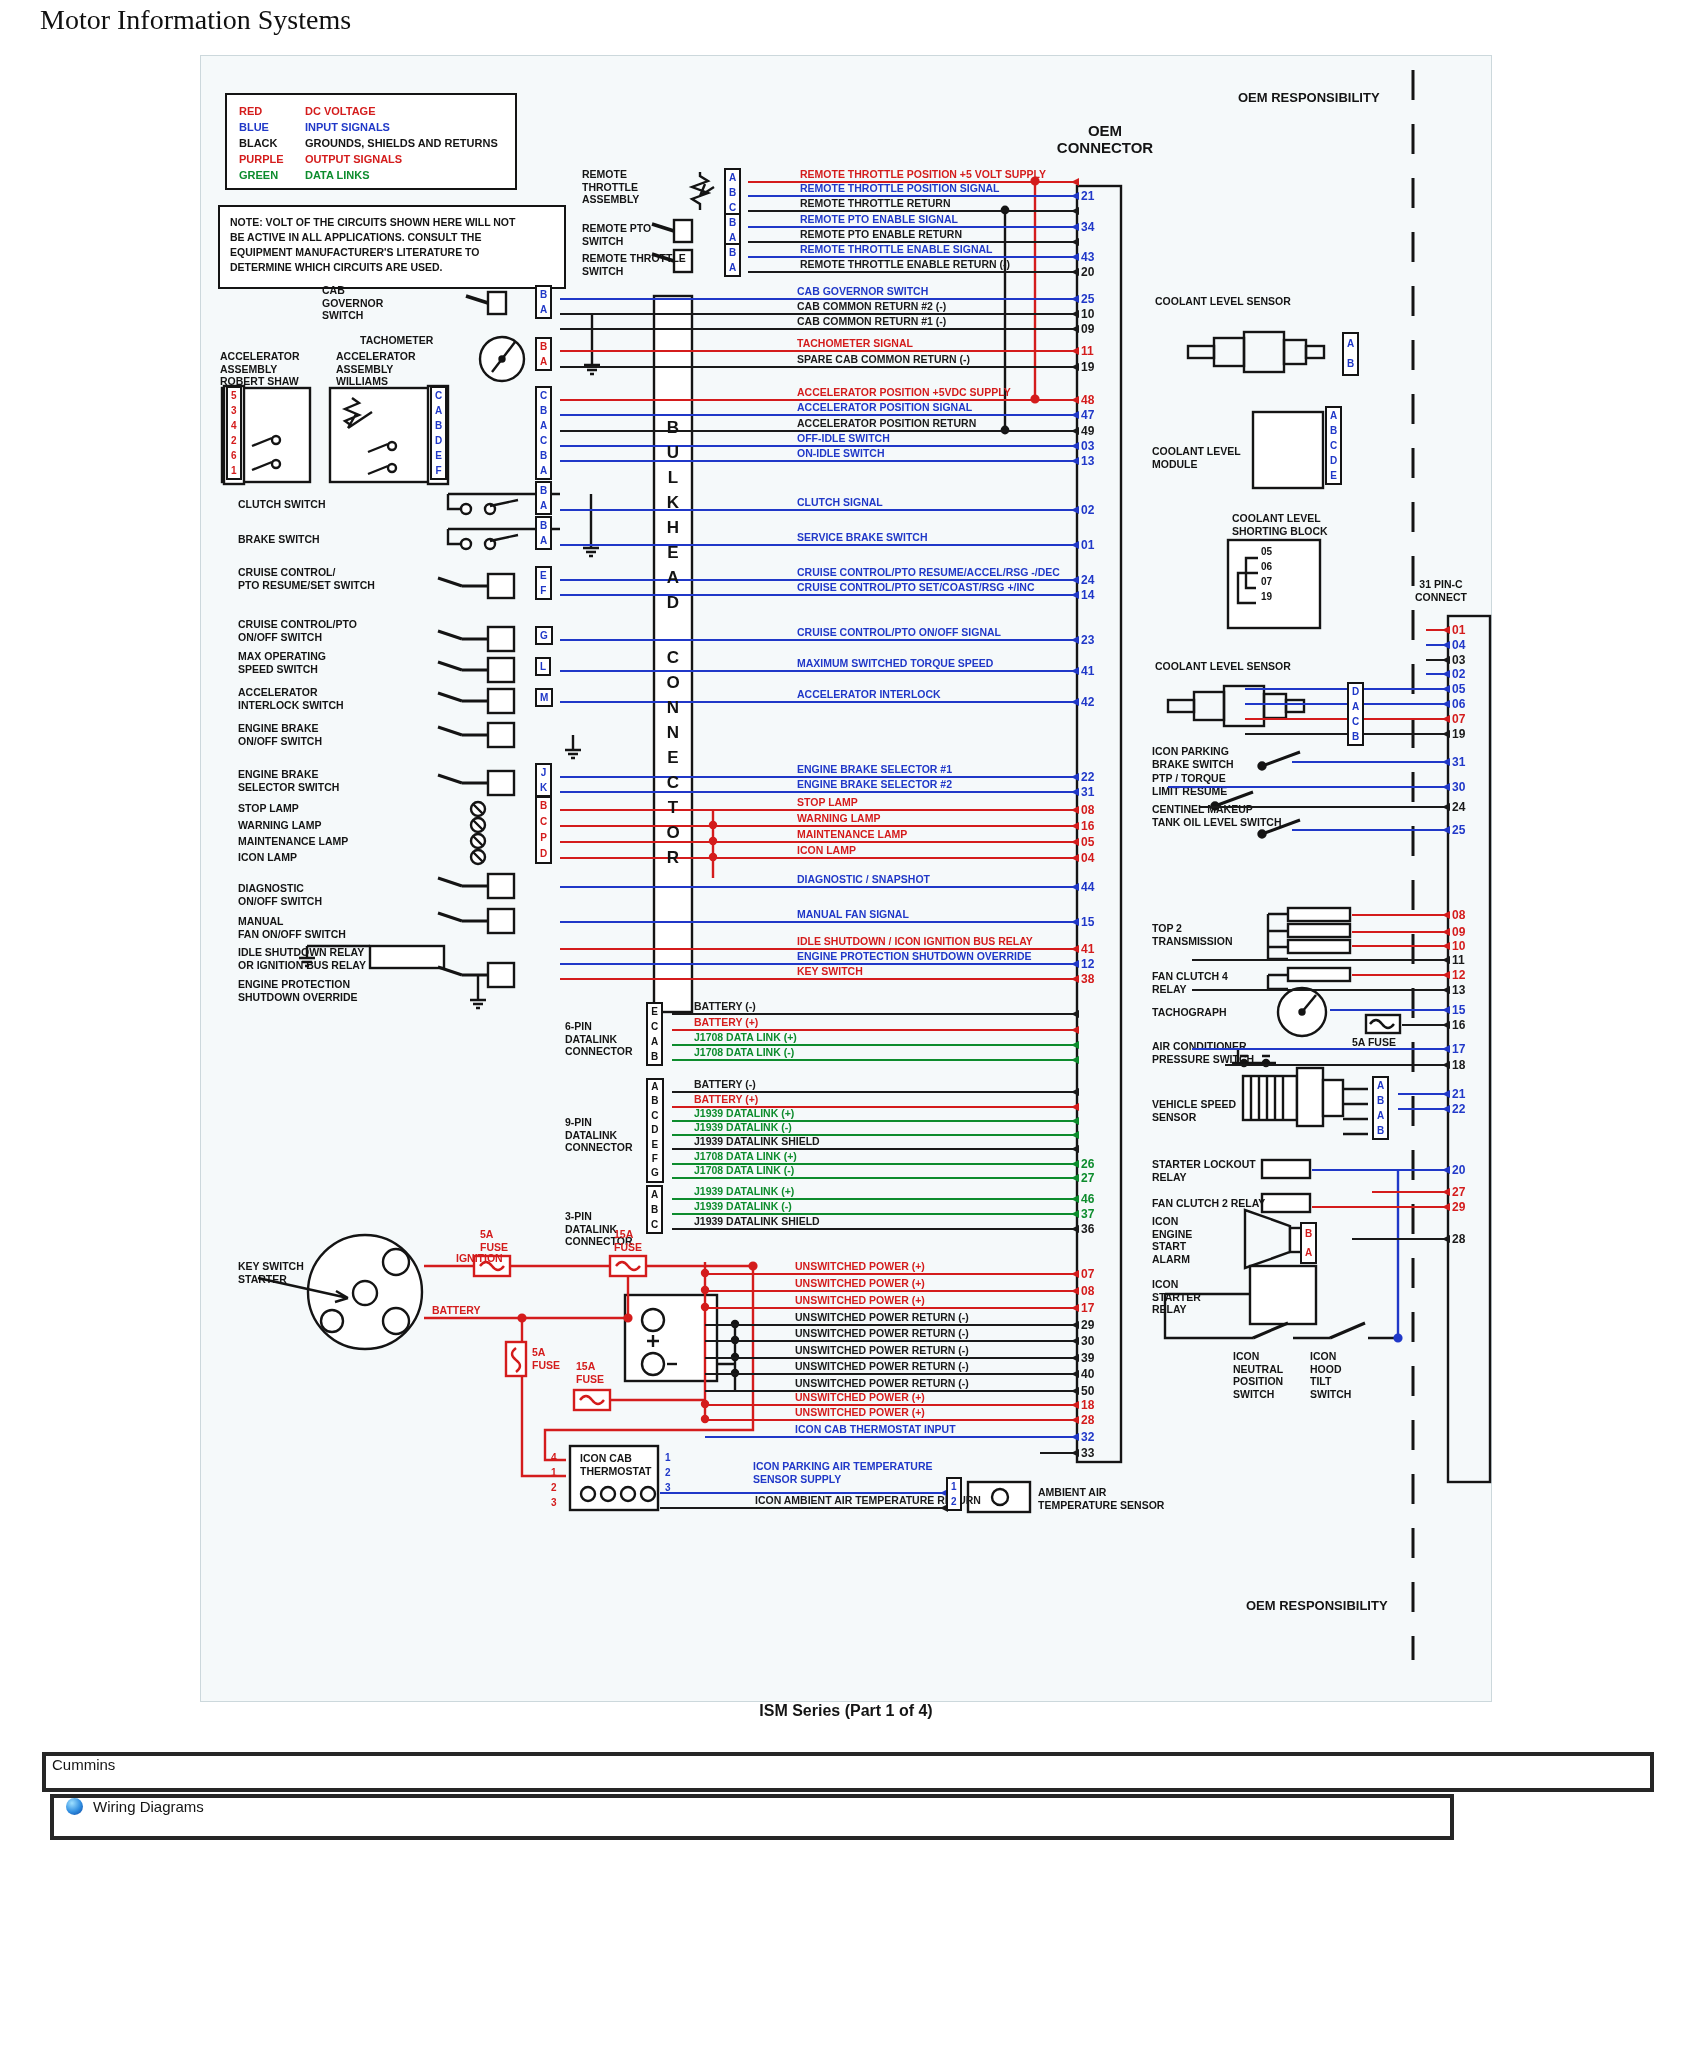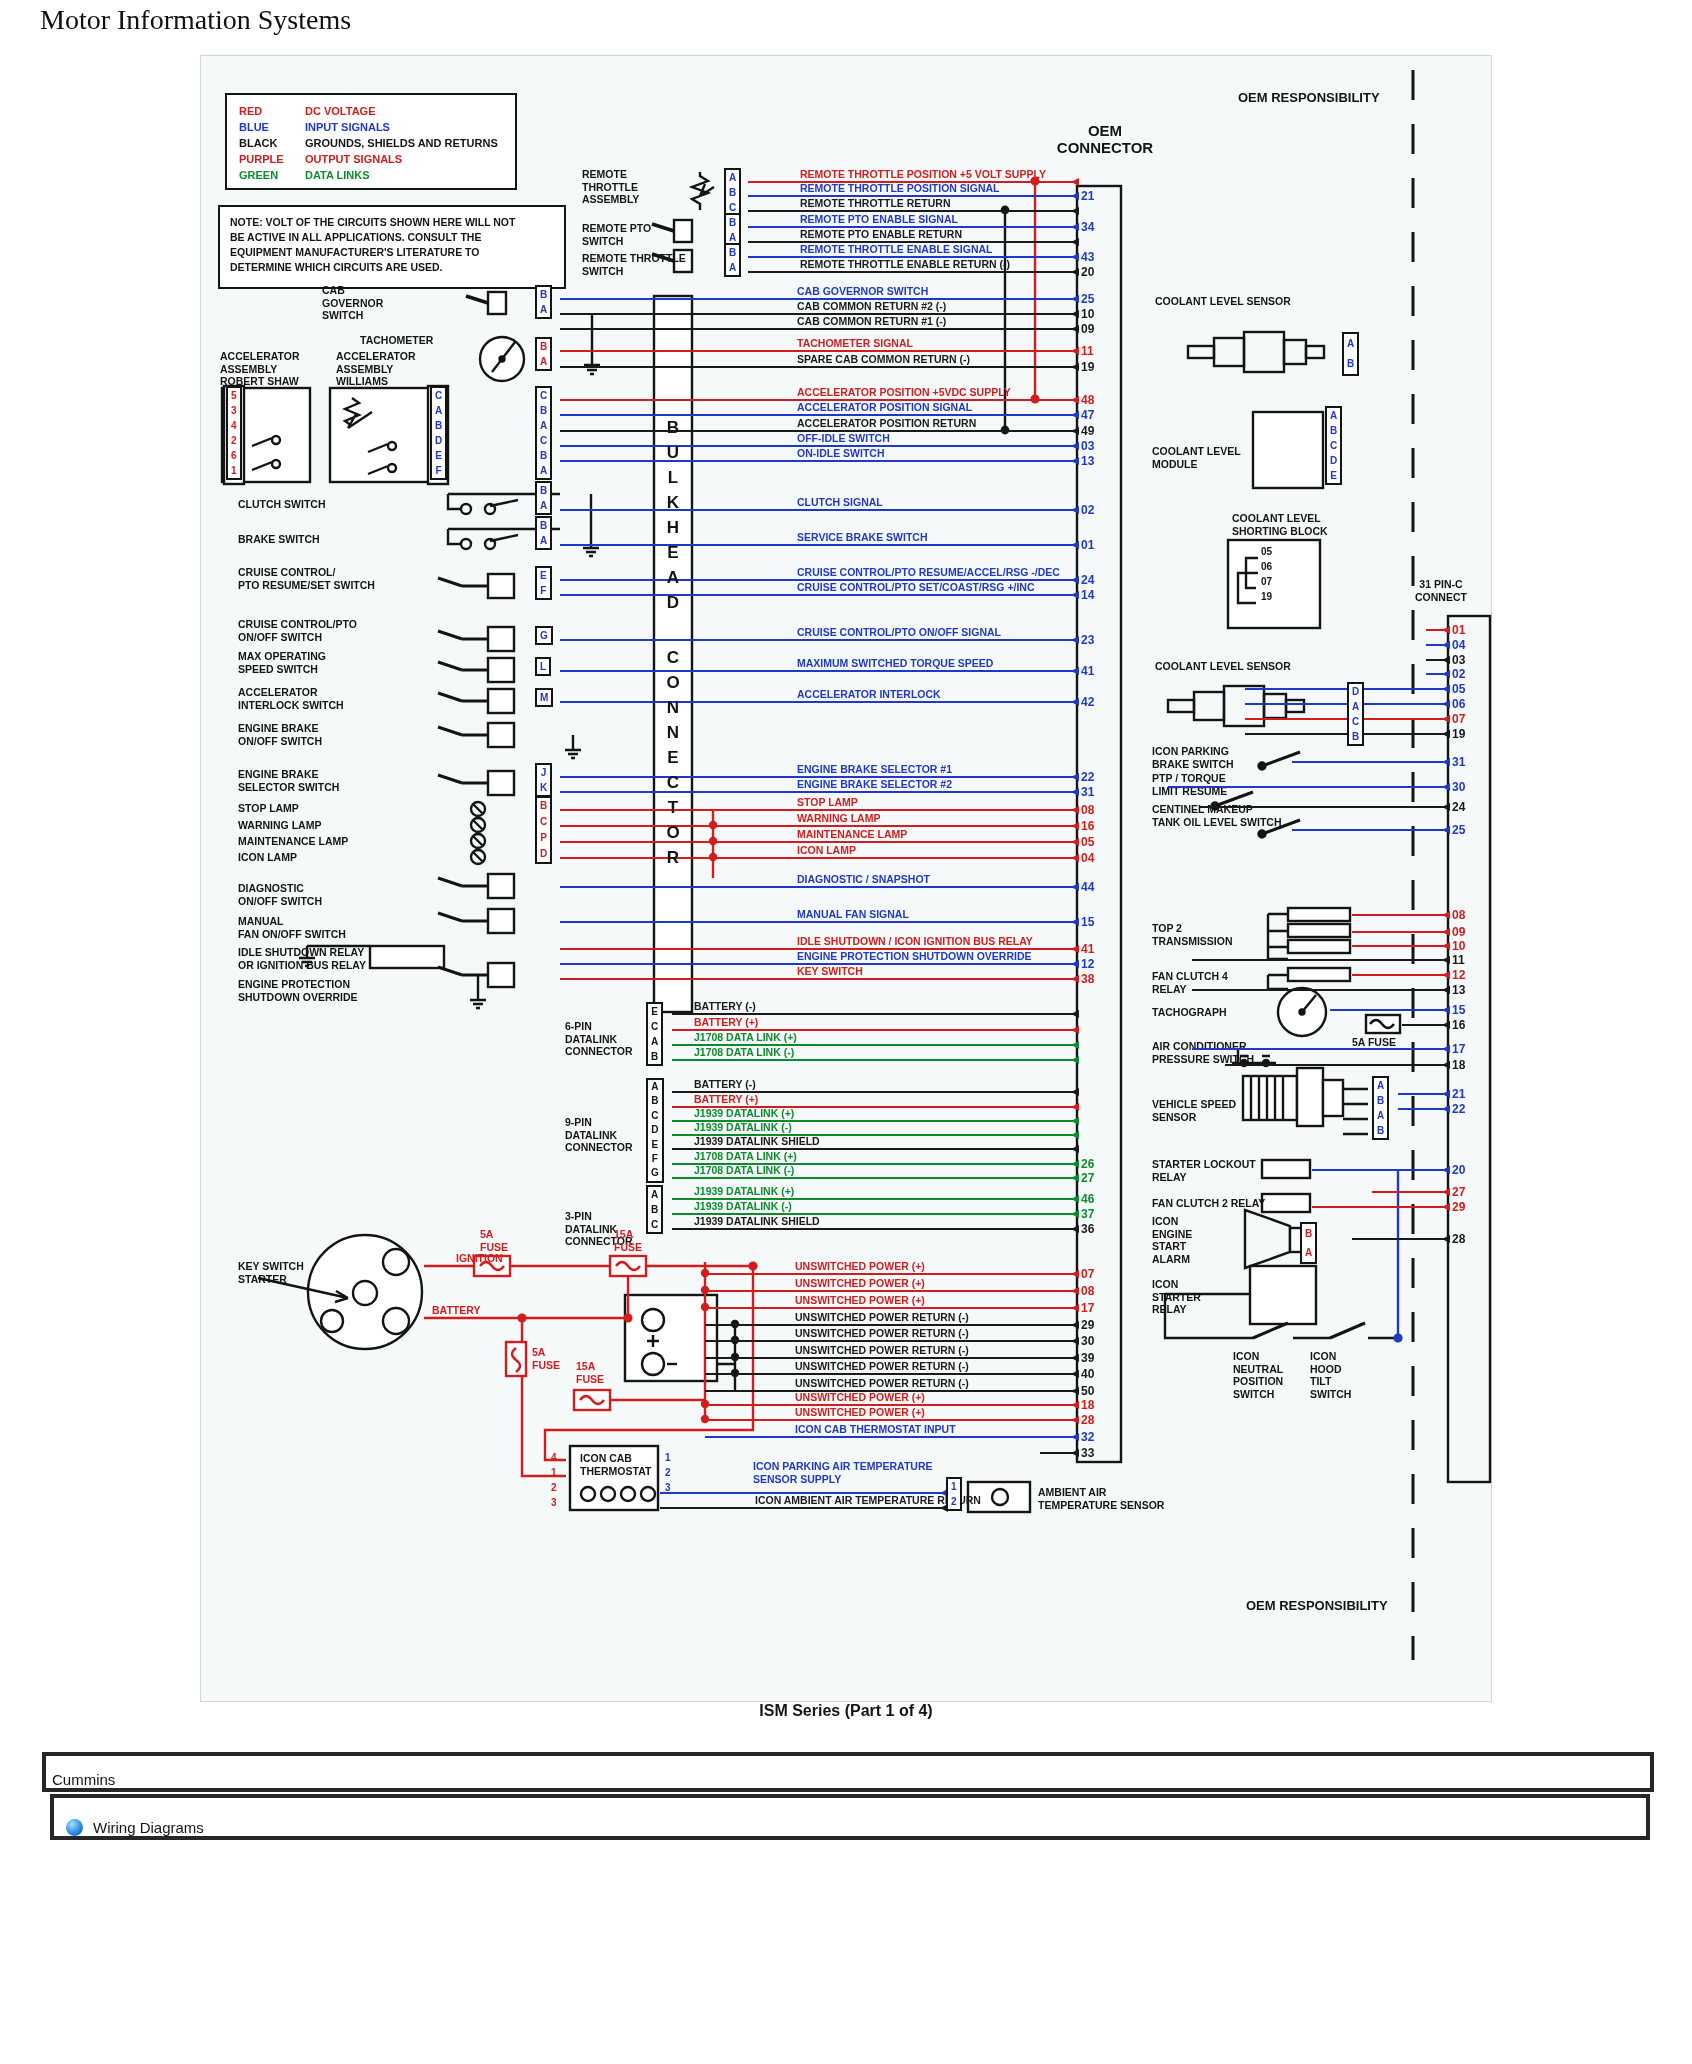--- a/index.html
+++ b/index.html
@@ -23,21 +23,21 @@
   .sigT{left:748px;width:329px;} .sigT .sl{left:52px;}
   .sigM{left:560px;width:517px;} .sigM .sl{left:237px;}
   .sigD{left:672px;width:405px;} .sigD .sl{left:22px;}
   .sigU{left:705px;width:372px;} .sigU .sl{left:90px;}
   .c-red{color:#d41c1c;} .c-blue{color:#2038c8;} .c-black{color:#1a1a1a;} .c-green{color:#0d8c2d;}
   #legend-box{position:absolute;left:225px;top:93px;width:292px;height:97px;background:#fff;border:2.5px solid #141414;padding:8px 0 0 12px;box-sizing:border-box;}
   .legrow{display:flex;font-weight:bold;font-size:11px;line-height:16px;}
   .legrow .ln{width:66px;} 
   #note-box{position:absolute;left:218px;top:205px;width:348px;height:84px;background:#fff;border:2.5px solid #141414;box-sizing:border-box;padding:8px 6px 0 10px;font-weight:bold;font-size:10.5px;line-height:15px;white-space:pre-line;}
   .caption{position:absolute;left:0;top:1702px;width:1692px;text-align:center;font-weight:bold;font-size:16px;}
-  .fbar{position:absolute;background:#fff;border:4px solid #262626;box-sizing:border-box;display:flex;align-items:flex-end;font-size:15px;}
+  .fbar{position:absolute;background:#fff;border:4px solid #262626;box-sizing:border-box;display:flex;align-items:flex-start;font-size:15px;}
   #sphere{width:17px;height:17px;border-radius:50%;background:radial-gradient(circle at 35% 30%,#9fe0ff,#2f8de0 55%,#0a3f9a);margin:0 10px 0 12px;}
 </style>
 </head>
 <body>
 
 <div id="diagram-bg"></div>
 <div id="page-title">Motor Information Systems</div>
 
 <svg class="wires" width="1692" height="2064" viewBox="0 0 1692 2064">
   <g stroke="#141414" stroke-width="2.4" fill="none">
@@ -778,16 +778,16 @@
     <span class="sp">29</span>
   </div>
 <div class="sig c-black" style="left:1352px;top:1223px;width:96px">
     <span class="sp">28</span>
   </div>
 
 <div class="caption">ISM Series (Part 1 of 4)</div>
 <div class="fbar" style="left:42px;top:1752px;width:1612px;height:40px">
     <span style="margin-left:6px">Cummins</span>
   </div>
-<div class="fbar" style="left:50px;top:1794px;width:1600px;height:46px">
+<div class="fbar" style="left:50px;top:1794px;width:1404px;height:46px">
     <span id="sphere"></span>
     <span>Wiring Diagrams</span>
   </div>
 
 </body></html>

